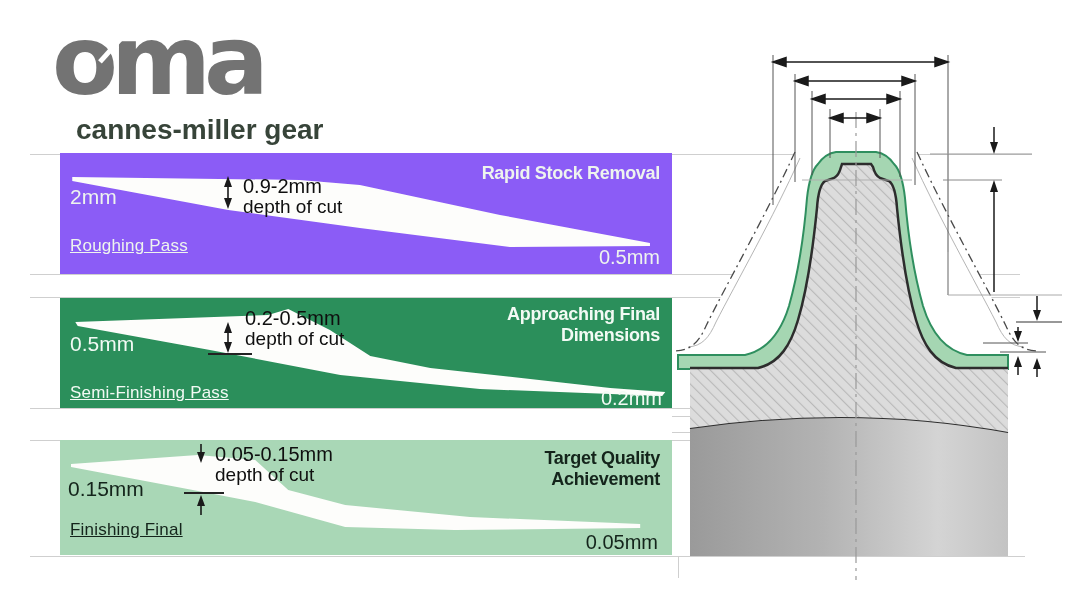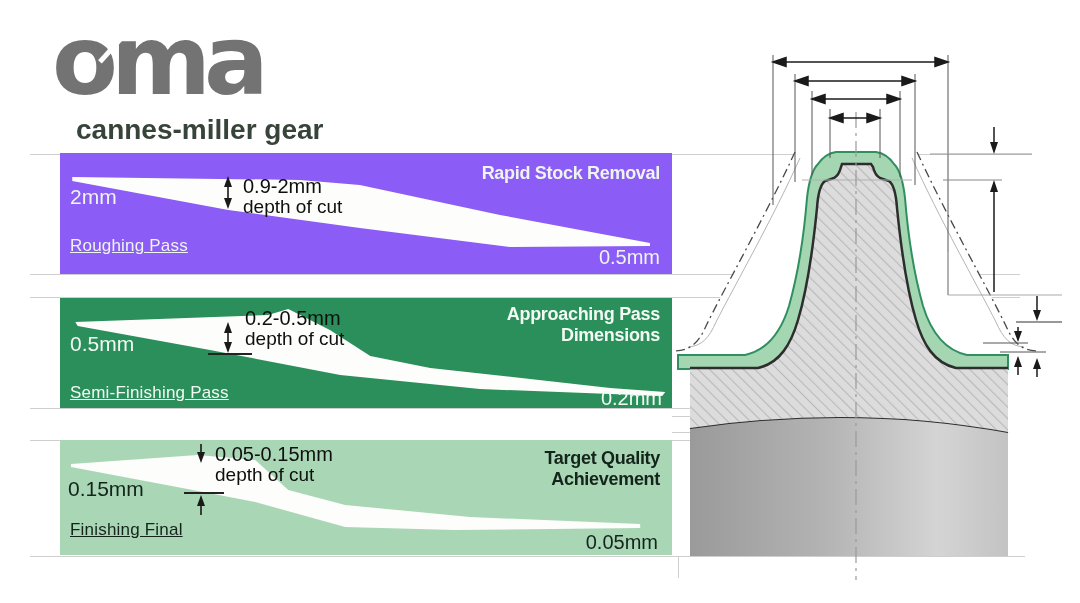--- a/index.html
+++ b/index.html
@@ -86,21 +86,21 @@
       <line x1="8" y1="4" x2="8" y2="27" stroke="#1a1a1a" stroke-width="1.6"></line>
       <polygon points="8,0 4,11 12,11" fill="#1a1a1a"></polygon>
       <polygon points="8,31 4,20 12,20" fill="#1a1a1a"></polygon>
     </svg>
     <div class="tick" style="left:148px;top:55px;width:44px;"></div>
     <div class="depth-text" style="left:185px;top:9px;">
       <div>0.2-0.5mm</div>
       <div class="cap">depth of cut</div>
     </div>
     <div class="band-title" style="top:6px;">
-      <span style="display:block">Approaching Pass</span>
+      <span style="display:block">Approaching Final</span>
       <span style="display:block">Dimensions</span>
     </div>
     <div class="pass-label" style="left:10px;top:85px;">Semi-Finishing Pass</div>
     <div class="end-label" style="right:10px;top:89px;">0.2mm</div>
   </div>
 
   <div class="band" id="band-finishing" style="background: rgb(169, 215, 182); color: rgb(20, 36, 27);">
     <div class="wedge"></div>
     <div class="start-label" style="left:8px;top:37px;">0.15mm</div>
     <svg class="dim-arrow" style="left:133px;top:4px;" width="16" height="19">

